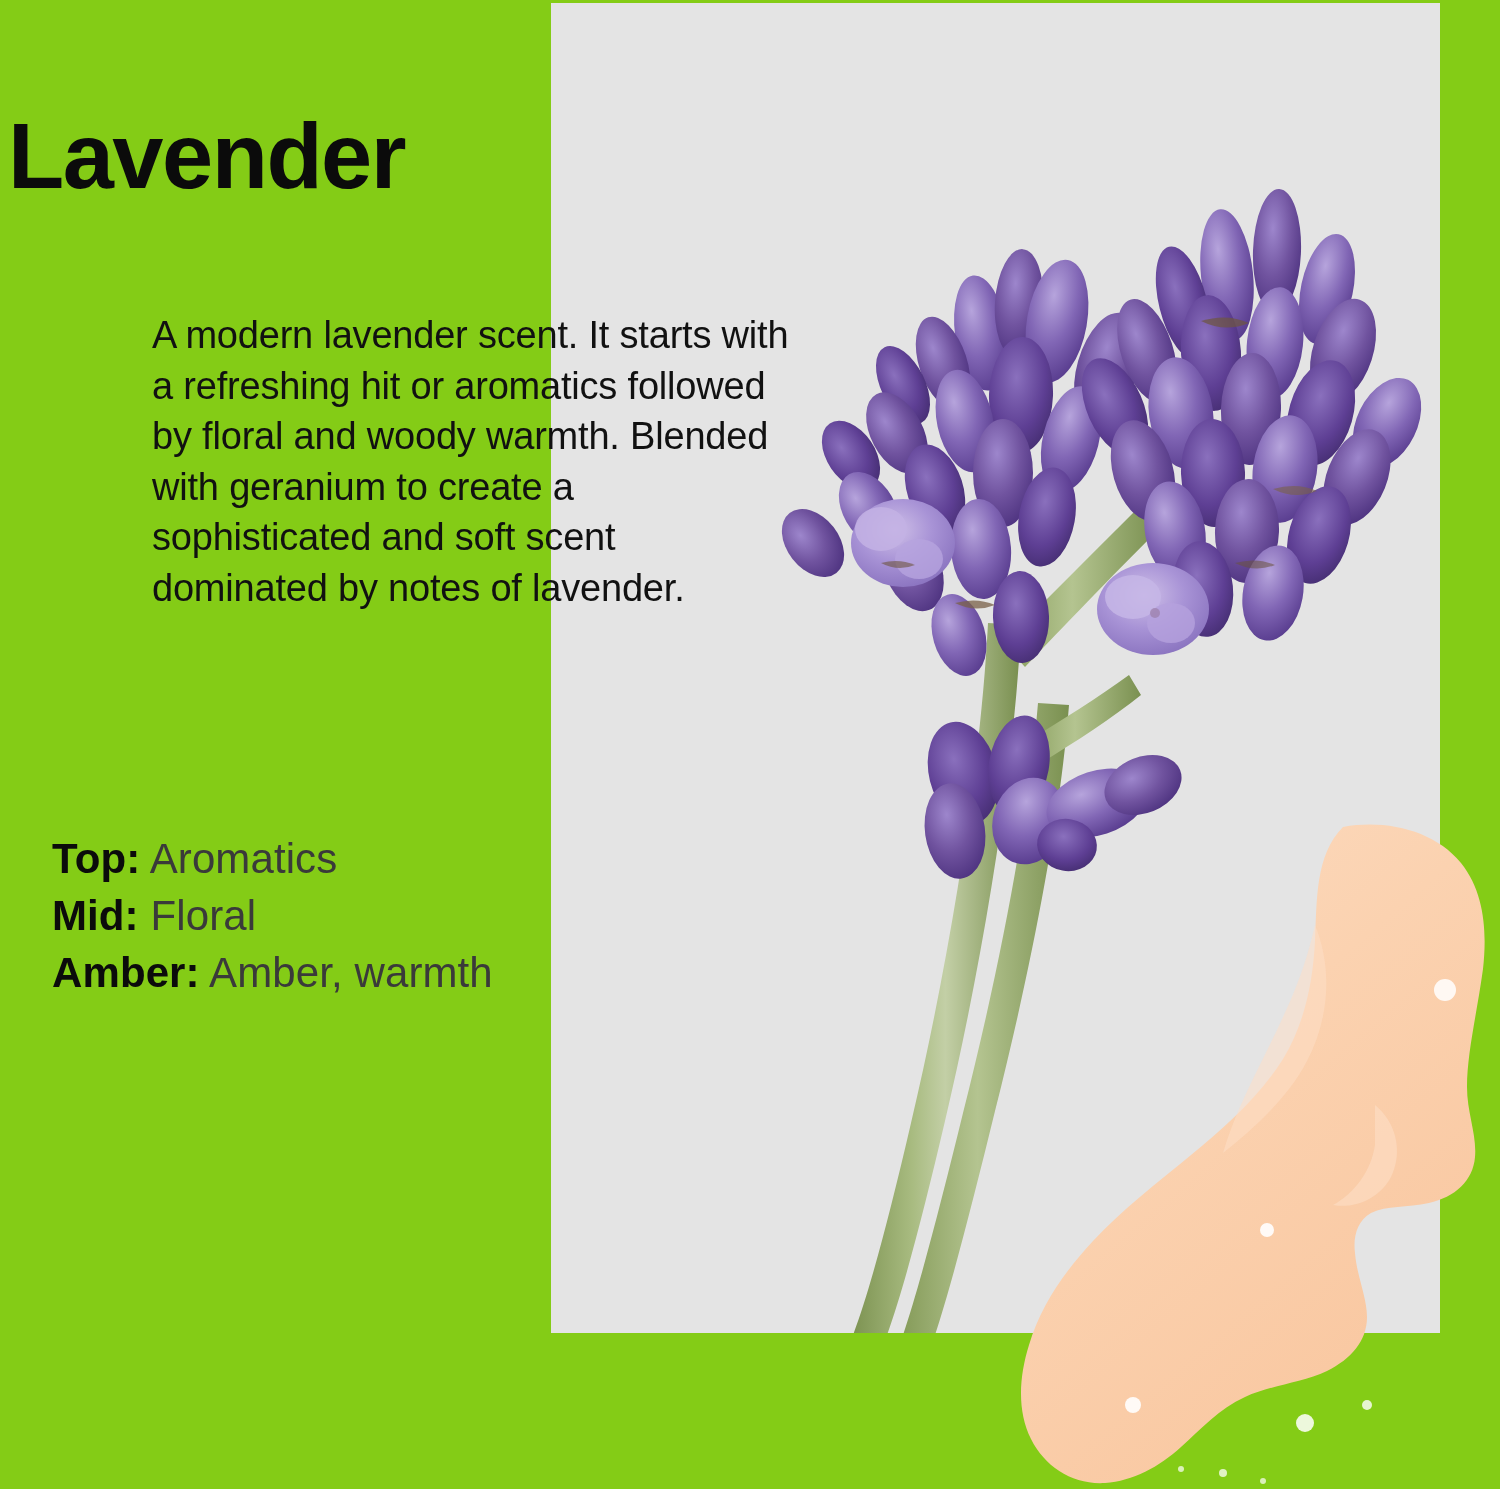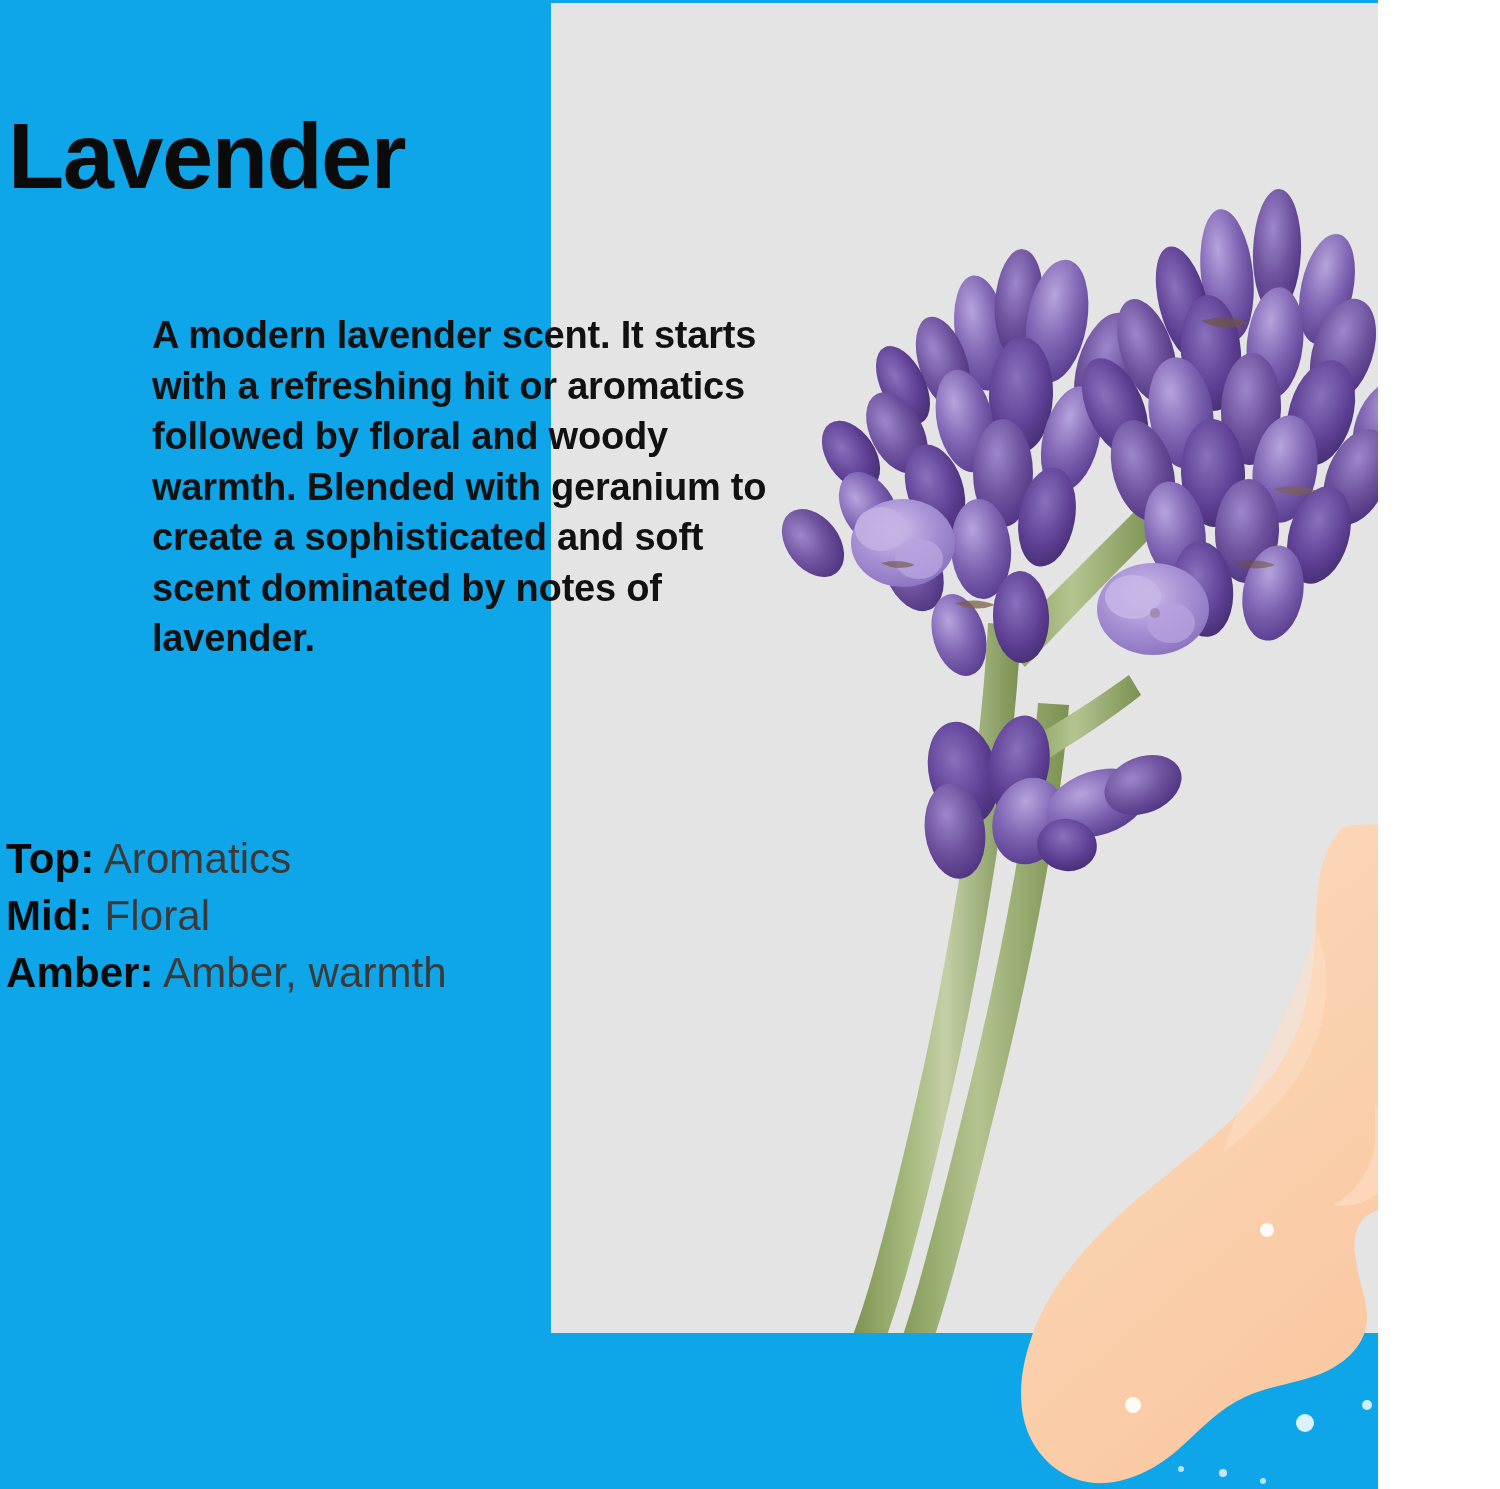--- a/index.html
+++ b/index.html
@@ -2,21 +2,21 @@
 <html><head>
 <meta charset="utf-8">
 <style>
   html,body{margin:0;padding:0;}
   body{
     width:1500px;height:1489px;
     background:#ffffff;
     font-family:"Liberation Sans", sans-serif;
     overflow:hidden;
   }
-  #stage{position:relative;width:1378px;height:1489px;background:#0ea5e9;overflow:hidden;}
+  #stage{position:relative;width:1500px;height:1489px;background:#84cc16;overflow:hidden;}
 
   
   .panel{
     position:absolute;left:551px;top:3px;width:889px;height:1330px;
     background:#e4e4e4;
   }
 
   
   .title{
     position:absolute;left:8px;top:48px;
@@ -24,32 +24,32 @@
     font-weight:700;letter-spacing:-1.5px;
     color:#0b0b0b;
     font-family:"Liberation Sans", sans-serif;
     white-space:nowrap;
   }
 
   
   .body-copy{
     position:absolute;left:152px;top:272px;width:640px;
     font-size:38px;line-height:50.5px;
-    font-weight:700;color:#111;
+    font-weight:400;color:#111;
     letter-spacing:-0.2px;
   }
 
   
   .notes{
     position:absolute;left:6px;top:830px;
     font-size:42px;line-height:57px;
     color:#2e2e2e;letter-spacing:0.1px;
   }
   .notes .row{white-space:nowrap;}
-  .notes .lbl{font-weight:700;color:#0b0b0b;}
+  .notes .lbl{font-weight:700;color:#0b0b0b;margin-left:46px;}
   .notes .val{font-weight:400;color:#3a3a3a;}
 
   
   .blob-wrap{
     position:absolute;left:1015px;top:805px;width:485px;height:684px;
     overflow:hidden;pointer-events:none;
   }
   .blob-wrap svg{display:block;}
 
   

